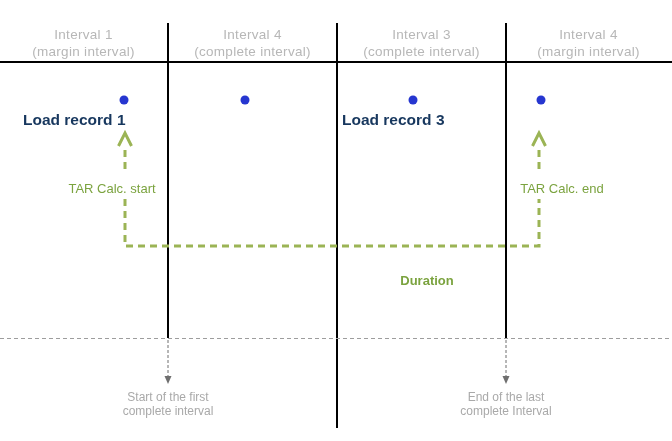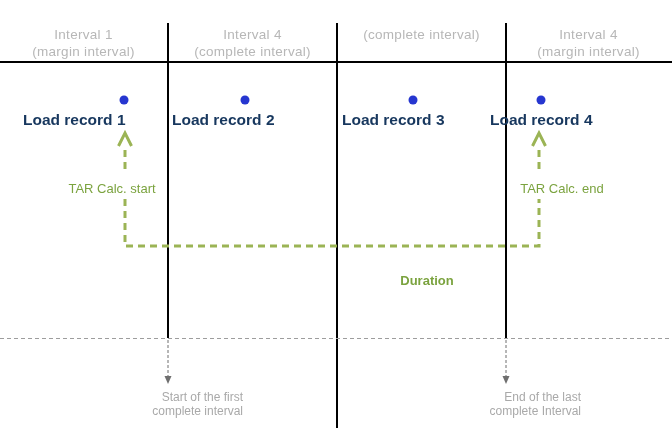--- a/index.html
+++ b/index.html
@@ -80,41 +80,42 @@
     width: 140px;
     text-align: center;
     color: var(--green_text);
     font-size: 13px;
     font-weight: 700;
   }
   .boundary-note {
     position: absolute;
     top: 390px;
     width: 150px;
-    text-align: right;
+    text-align: center;
     color: var(--gray_note);
     font-size: 12px;
     line-height: 14px;
   }
 </style>
 </head>
 <body>
 
 <div class="canvas">
 
 
   <div class="col-label" style="left:0; width:167px">
     <div>Interval 1</div>
     <div>(margin interval)</div>
   </div>
   <div class="col-label" style="left:169px; width:167px">
     <div>Interval 4</div>
     <div>(complete interval)</div>
   </div>
   <div class="col-label" style="left:338px; width:167px">
+    <div>Interval 3</div>
     <div>(complete interval)</div>
   </div>
   <div class="col-label" style="left:505px; width:167px">
     <div>Interval 4</div>
     <div>(margin interval)</div>
   </div>
 
   <div class="header-line"></div>
 
   <svg class="svg-overlay" width="672" height="441" viewBox="0 0 672 441">
@@ -139,23 +140,21 @@
     <line class="gray-dash" x1="0" y1="338.5" x2="672" y2="338.5"></line>
 
     <line class="note-arrow-line" x1="168" y1="340" x2="168" y2="377"></line>
     <polygon class="note-arrow-head" points="164.5,376 171.5,376 168,384"></polygon>
 
     <line class="note-arrow-line" x1="506" y1="340" x2="506" y2="377"></line>
     <polygon class="note-arrow-head" points="502.5,376 509.5,376 506,384"></polygon>
   </svg>
 
   <div class="load-label" style="left:23px">Load record 1</div>
-  <div class="load-label" style="left:172px">Load record 2</div>
   <div class="load-label" style="left:342px">Load record 3</div>
-  <div class="load-label" style="left:490px">Load record 4</div>
 
   <div class="tar-label" style="left:52px">TAR Calc. start</div>
   <div class="tar-label" style="left:502px">TAR Calc. end</div>
 
   <div class="duration-label">Duration</div>
 
   <div class="boundary-note" style="left:93px">
     <div>Start of the first</div>
     <div>complete interval</div>
   </div>

